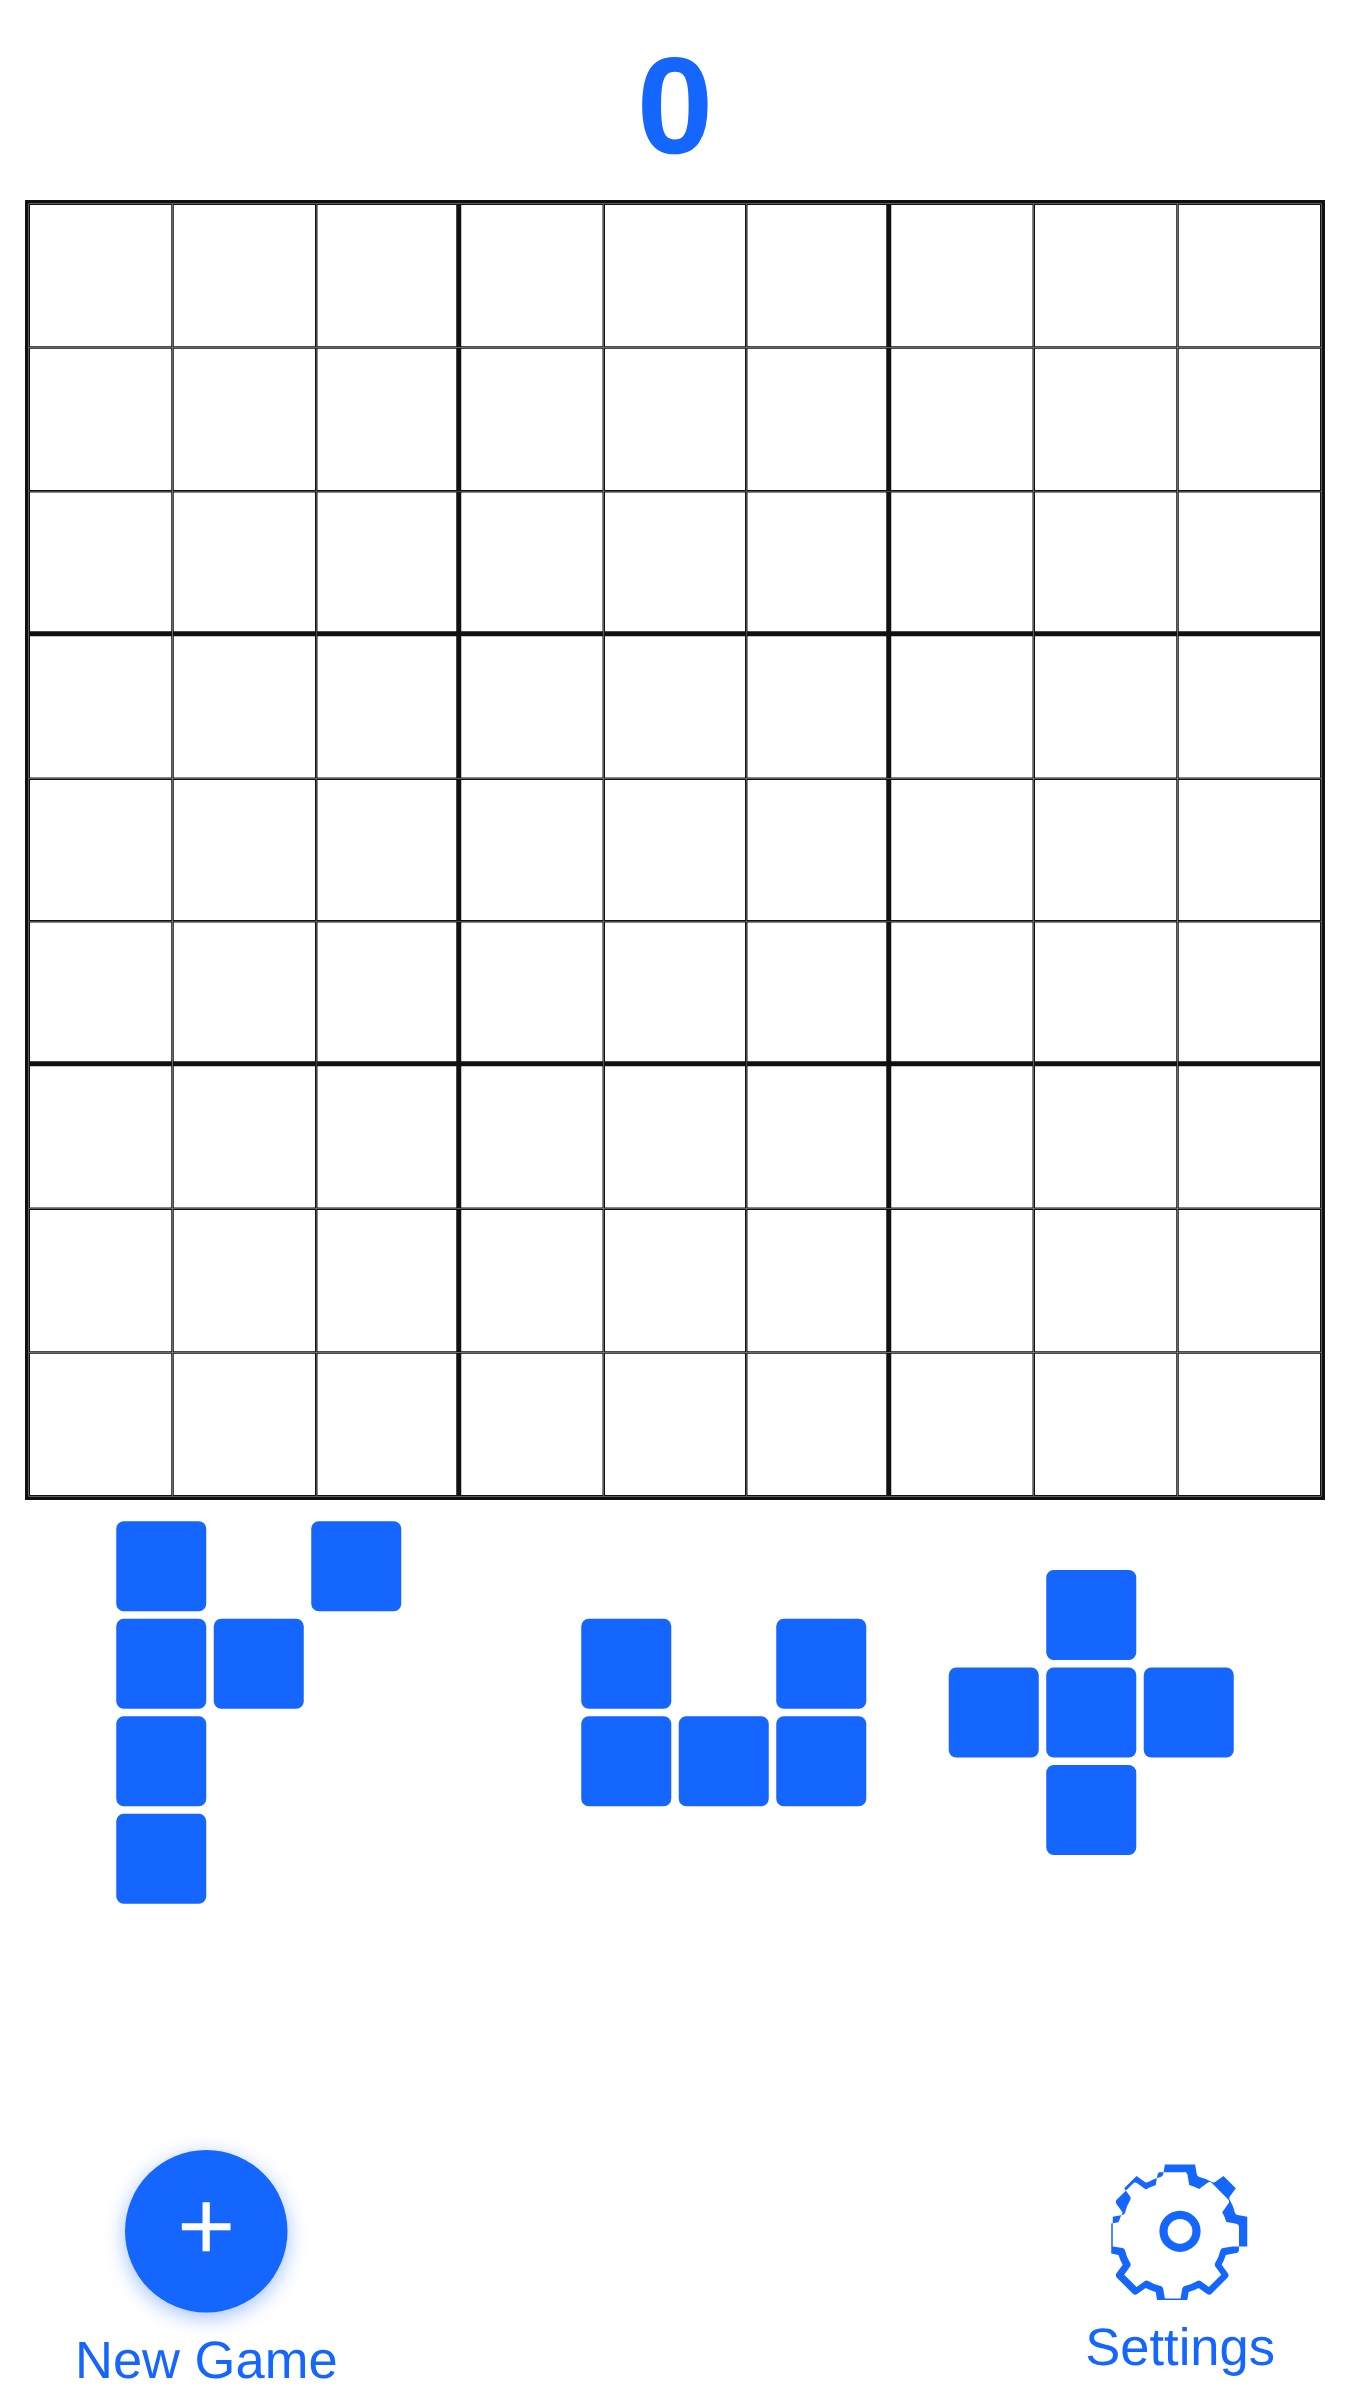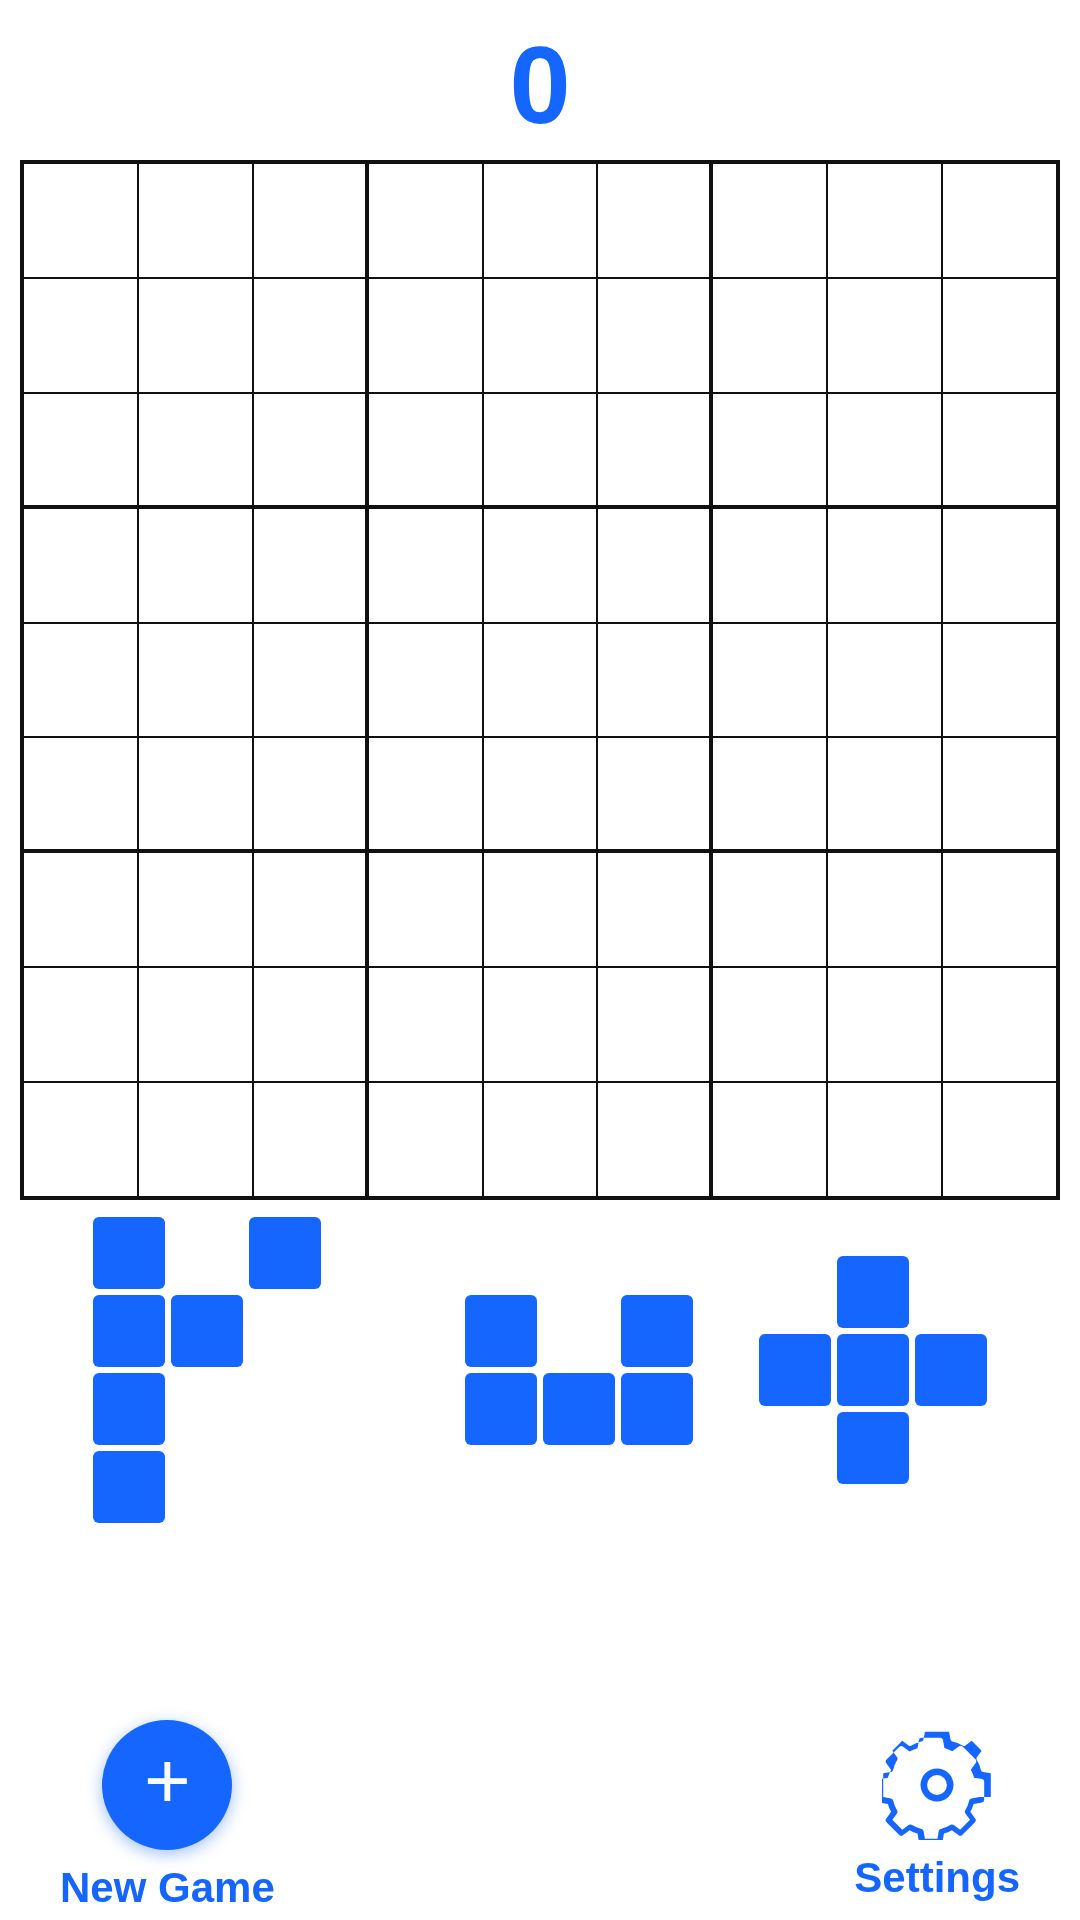--- a/index.html
+++ b/index.html
@@ -155,21 +155,21 @@
     .plus-icon {
       color: #fff;
       font-size: 80px;
       font-weight: 200;
       line-height: 1;
       margin-top: -8px;
     }
 
     .bottom-label {
       font-size: 42px;
-      font-weight: 700;
+      font-weight: 400;
       color: #1565FF;
     }
 
     .gear-icon-svg {
       width: 110px;
       height: 110px;
       margin-top: 10px;
     }
   </style>
 </head>

